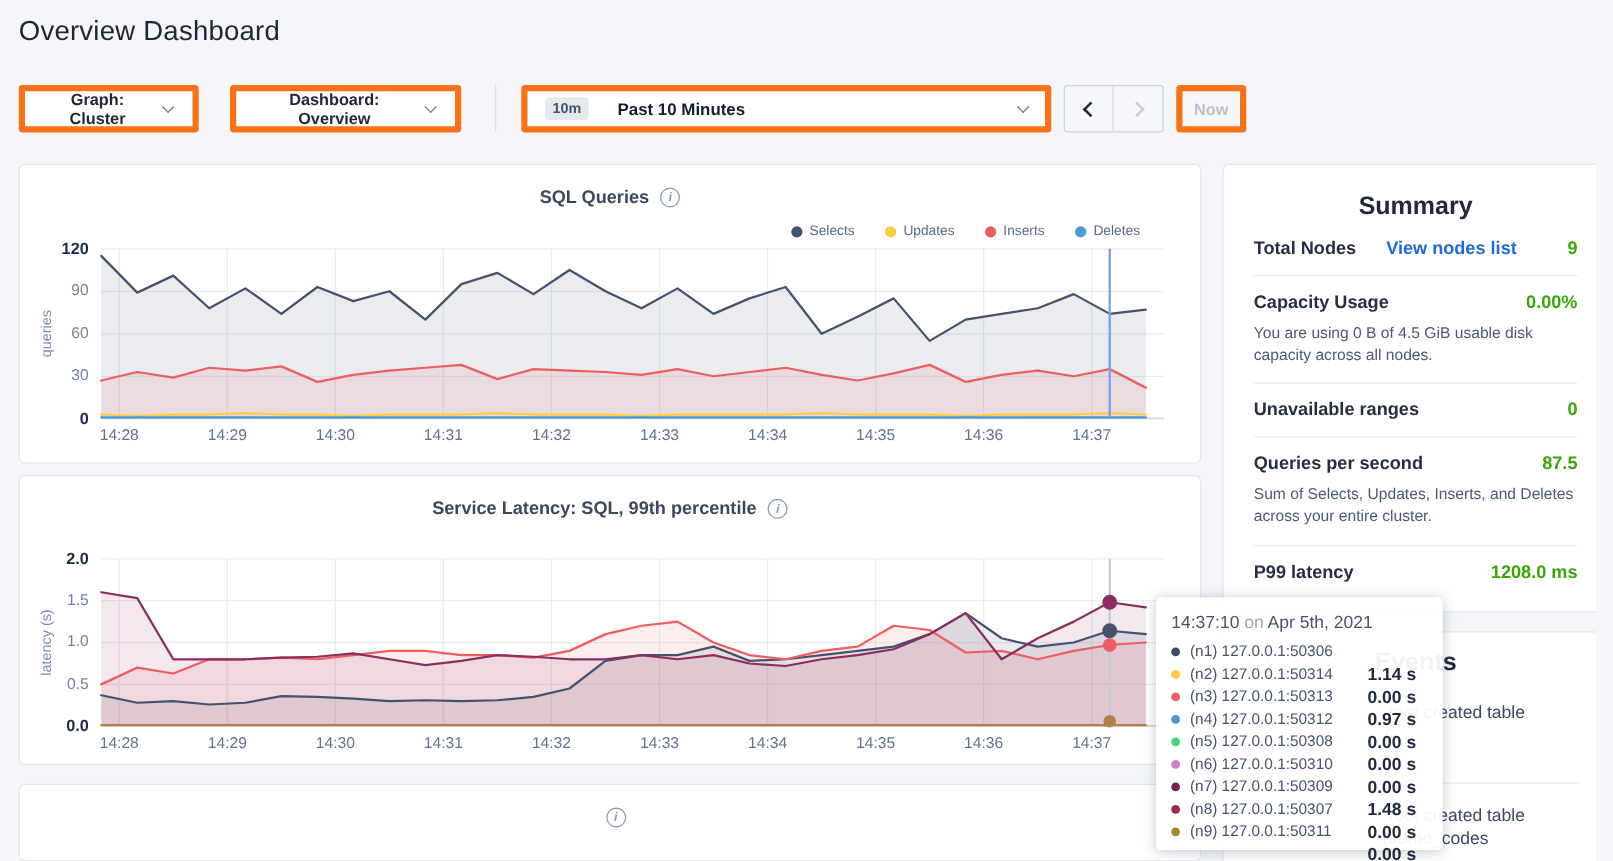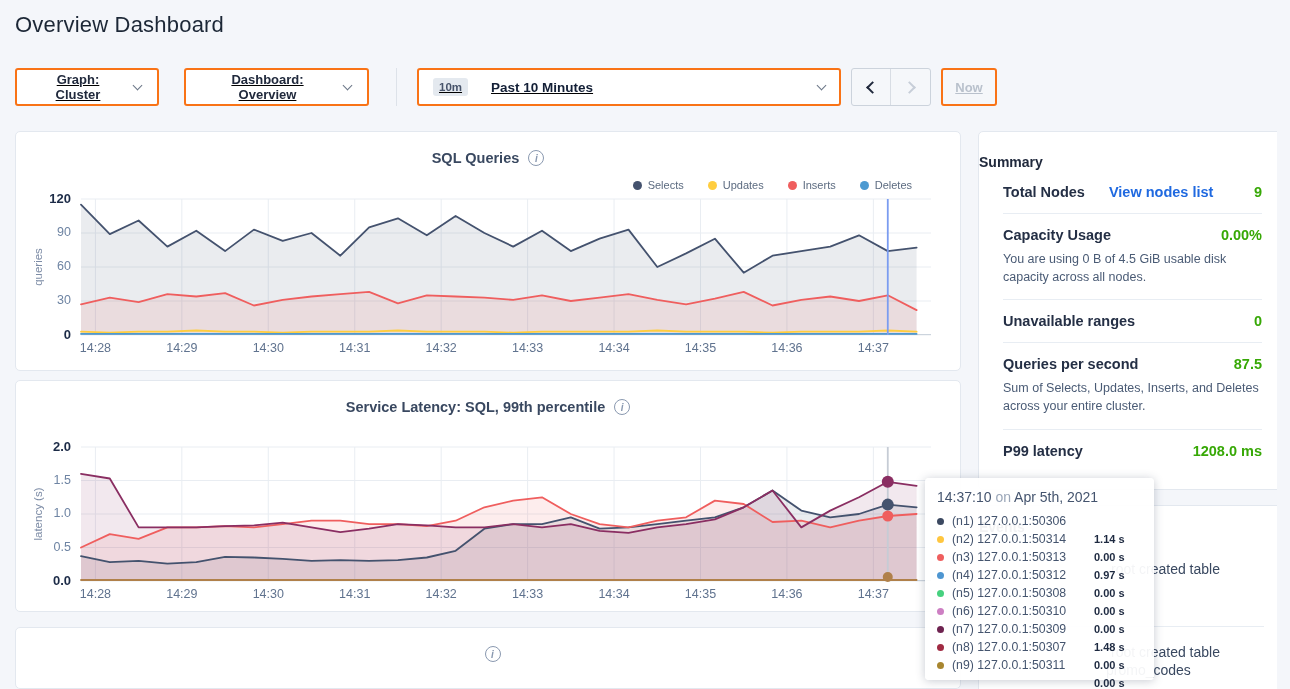--- a/index.html
+++ b/index.html
@@ -4,22 +4,22 @@
 <style>
   * { box-sizing: border-box; margin: 0; padding: 0; }
   html,body { width:1290px; height:689px; }
   body { font-family: "Liberation Sans", sans-serif; background:#f4f6fa; }
   #app { position:relative; width:1277px; height:689px; overflow:hidden; }
 
   h1.page-title { position:absolute; left:15px; top:12px; font-size:22px; font-weight:500; color:#1c2736; letter-spacing:.2px; }
 
   
   .toolbar { position:absolute; left:0; top:68px; width:1290px; height:38px; }
-  .btn { position:absolute; height:38px; background:#fff; border:2px solid #f97316; border-radius:3px;
-         display:flex; align-items:center; cursor:pointer; font-family:inherit;text-decoration:underline; }
+  .btn { position:absolute; height:38px; background:#fff; border:5px solid #f97316; border-radius:3px;
+         display:flex; align-items:center; cursor:pointer; font-family:inherit; }
   .dd { padding:0 16px; justify-content:center; }
   .dd .lbl { font-size:13px; font-weight:700; color:#20293c; }
   .chev { width:7px; height:7px; border-right:1.7px solid #6b7687; border-bottom:1.7px solid #6b7687;
           transform:rotate(45deg); margin-left:11px; margin-top:-4px; flex:0 0 auto; }
   #dd-graph { left:15px; width:144px; }
   #dd-dash  { left:184px; width:185px; }
   .vdiv { position:absolute; left:396px; top:0; width:1px; height:38px; background:#dde2e9; }
   #time-sel { left:417px; width:424px; padding:0 14px; }
   #time-sel .badge { background:#e4e9ef; border-radius:3px; font-size:11.5px; font-weight:700; color:#47536a; padding:3px 6px;text-align:center; }
   #time-sel .tlabel { font-size:13.5px; font-weight:700; color:#131f36; margin-left:23px; }
@@ -46,21 +46,21 @@
   .legend { position:absolute; right:48px; top:47px; display:flex; gap:24px; }
   .legend .li { display:flex; align-items:center; gap:6px; font-size:11px; color:#5c6b80; }
   .legend .dot { width:9px; height:9px; border-radius:50%; }
   .ylab { position:absolute; white-space:nowrap; font-size:11.5px; color:#7d8ca6; transform:translate(-50%,-50%) rotate(-90deg); }
   .ytick { position:absolute; width:44px; text-align:right; font-size:12.5px; color:#6e84a3; }
   .ytick.major { font-size:13px; font-weight:700; color:#1c2b47; }
   .xtick { position:absolute; width:48px; text-align:center; font-size:12.5px; color:#60738f; }
   svg.plot { position:absolute; overflow:visible; }
 
   
-  .panel-title { font-size:14px; font-weight:700; color:#20293c; padding-top:22px; }
+  .panel-title { text-align:center; font-size:20px; font-weight:700; color:#20293c; padding-top:22px; }
   #summary-rows { padding:14px 24px 0 24px; }
   .srow-divider { border-top:1px solid #e8edf3; margin:13px 0; }
   .srow-main { display:flex; align-items:baseline; }
   .srow-label { font-size:14.5px; font-weight:700; color:#242f45; }
   .srow-link { font-size:14.5px; font-weight:700; margin-left:24px; text-decoration:none; }
   .srow-value { margin-left:auto; font-size:14.5px; font-weight:700; }
   .srow-desc { font-size:12.5px; color:#4a5b75; line-height:1.45; margin-top:7px; }
 
   
   .ev-frag { position:absolute; font-size:14px; color:#394860; white-space:nowrap; }
@@ -68,21 +68,21 @@
 
   
   #hover-tooltip { position:absolute; left:925px; top:478px; width:229px; height:202px; z-index:10;
                    background:rgba(255,255,255,0.94); border-radius:4px; box-shadow:0 1px 10px rgba(55,65,90,.28);
                    padding:11px 12px 8px 12px; }
   #tt-title { font-size:14px; color:#44546e; margin-bottom:7px; }
   #tt-title .conj { color:#9aa6b8; }
   .tt-row { display:flex; align-items:center; height:18px; }
   .tt-dot { width:7px; height:7px; border-radius:50%; margin-right:8px; flex:0 0 auto; }
   .tt-label { font-size:12.3px; color:#44546e; width:142px; flex:0 0 auto; }
-  .tt-value { font-size:11px; font-weight:700; color:#1d2940;margin-top:36px; }
+  .tt-value { font-size:14px; font-weight:700; color:#1d2940;margin-top:36px; }
 </style>
 </head>
 <body>
 
 <div id="app">
 
   <h1 class="page-title">Overview Dashboard</h1>
 
   <div class="toolbar">
     <button class="btn dd" id="dd-graph">

